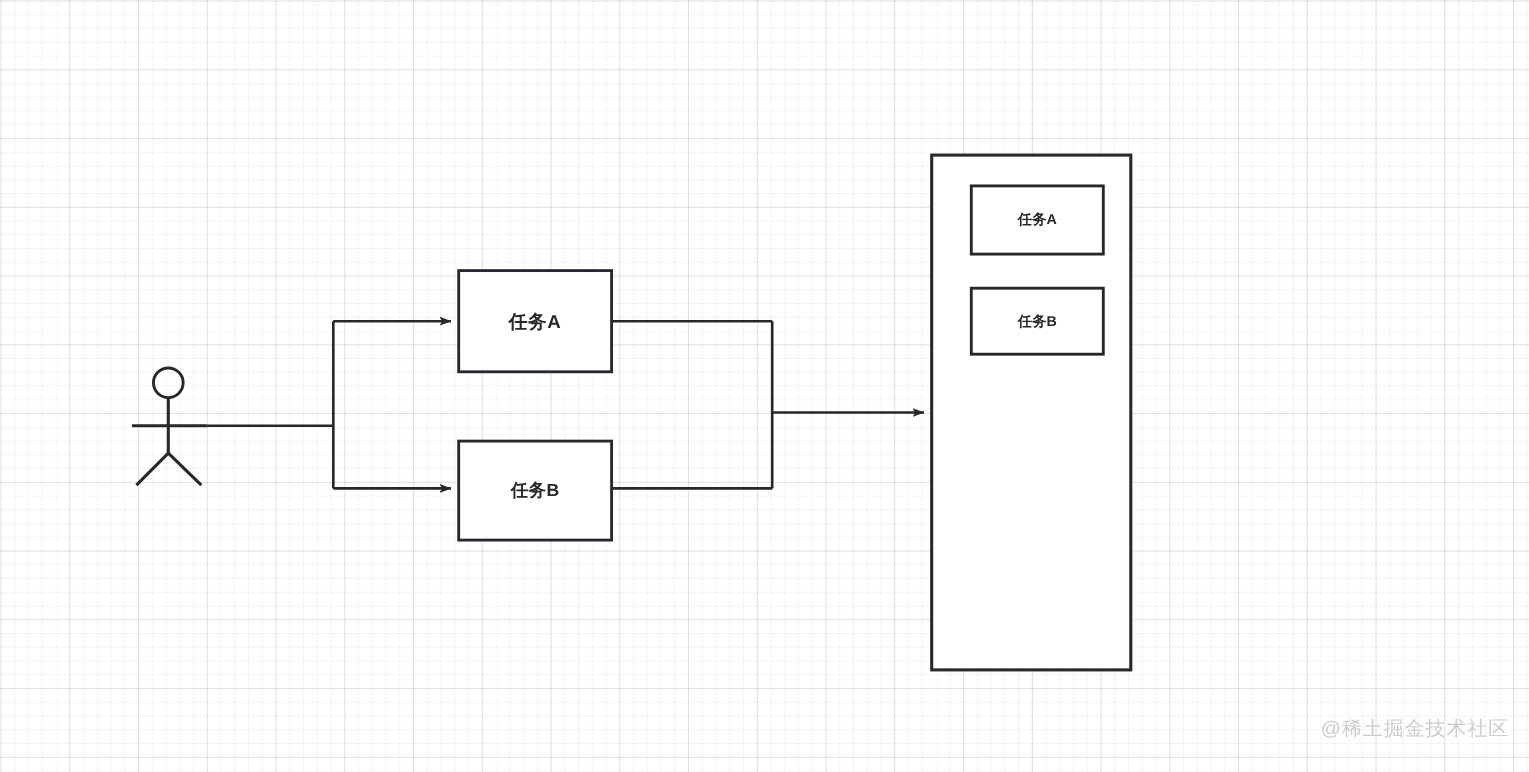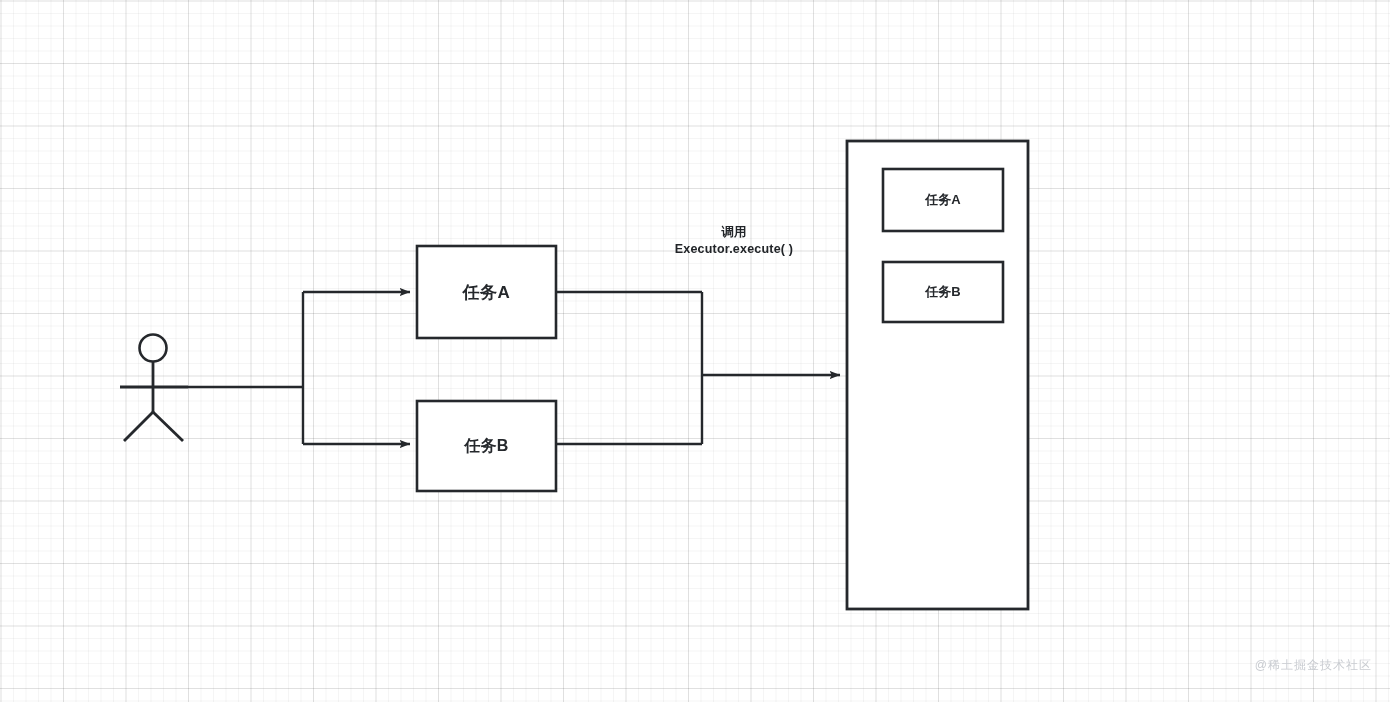--- a/index.html
+++ b/index.html
@@ -75,21 +75,21 @@
     white-space: nowrap;
     pointer-events: none;
   }
   .edge-label .l1 { display: block; font-weight: bold; }
   .edge-label .l2 { display: block; font-weight: bold; letter-spacing: 0.2px; }
   .watermark {
     position: absolute;
     right: 18px;
     bottom: 28px;
     color: #c9ccd1;
-    font-size: 12px;
+    font-size: 18px;
     letter-spacing: 1px;
     white-space: nowrap;
     pointer-events: none;
   }
 </style>
 </head>
 <body>
 
 <div id="canvas">
 
@@ -131,20 +131,16 @@
   </svg>
 
   <div class="node-label lbl-task-a-out">任务A</div>
 
   <div class="node-label lbl-task-b-out">任务B</div>
 
   <div class="node-label lbl-task-a-in">任务A</div>
 
   <div class="node-label lbl-task-b-in">任务B</div>
 
-  <div class="edge-label">
-    <span class="l1">调用</span>
-    <span class="l2">Executor.execute( )</span>
-  </div>
 
   <div class="watermark">@稀土掘金技术社区</div>
 
 </div>
 
 </body></html>

